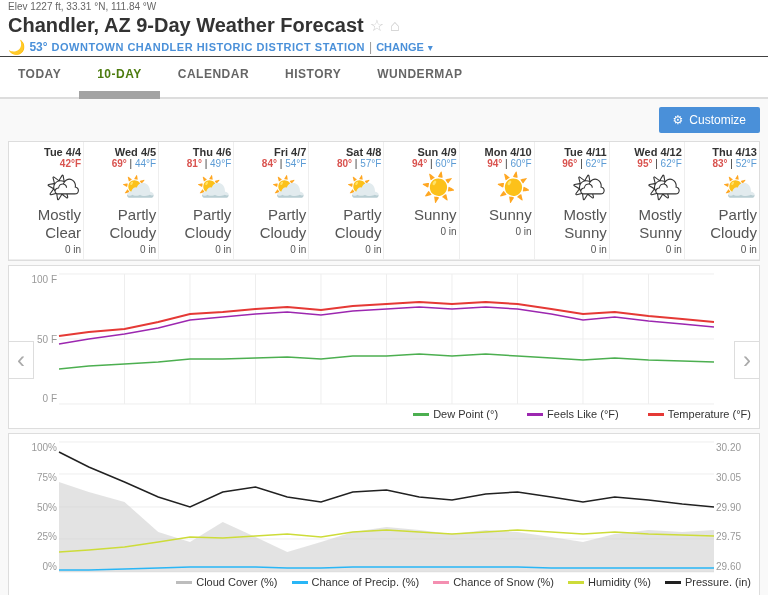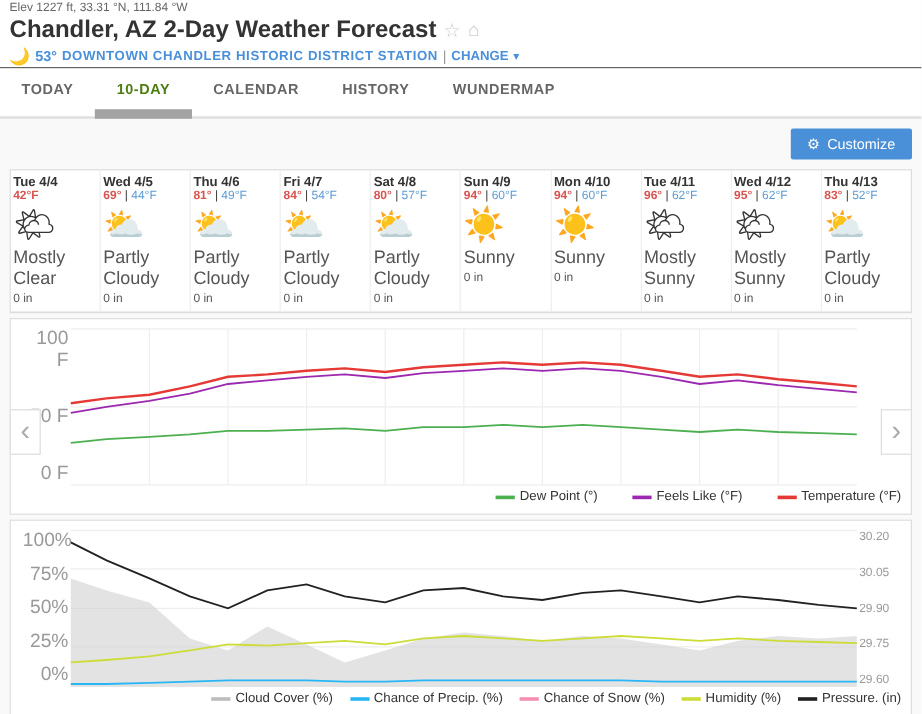--- a/index.html
+++ b/index.html
@@ -22,58 +22,58 @@
     .nav-tabs { display: flex; border-bottom: 2px solid #ddd; background: #fff; }
     .nav-tab { padding: 10px 18px; font-size: 12px; font-weight: bold; color: #666; cursor: pointer; border-bottom: 3px solid transparent; margin-bottom: -2px; letter-spacing: 0.5px; }
     .nav-tab.active { color: #4d7c0f; border-bottom: 8px solid #a3a3a3; }
 
     .content-area { padding: 8px; background: #f9f9f9; }
     .customize-row { display: flex; justify-content: flex-end; margin-bottom: 8px; }
     .customize-btn { background: #4a90d9; color: #fff; border: none; padding: 6px 14px; font-size: 12px; cursor: pointer; display: flex; align-items: center; gap: 6px; border-radius: 2px; }
 
     .forecast-table { background: #fff; border: 1px solid #ddd; width: 100%; }
     .forecast-header-row { display: flex; border-bottom: 1px solid #eee; }
-    .day-col { flex: 1; text-align: left; padding: 4px 2px; border-right: 1px solid #eee; min-width: 0; }
+    .day-col { flex: 1; text-align: right; padding: 4px 2px; border-right: 1px solid #eee; min-width: 0; }
     .day-col:last-child { border-right: none; }
     .day-label { font-size: 11px; font-weight: bold; color: #333; }
     .temps { font-size: 10px; }
     .high-temp { color: #d9534f; font-weight: bold; }
     .low-temp { color: #5b9bd5; }
     .weather-icon { font-size: 28px; margin: 2px 0; display: block; }
     .condition-text { font-size: 15px; color: #555; line-height: 1.2; }
     .precip-text { font-size: 10px; color: #555; margin-top: 2px; }
 
     .chart-section { background: #fff; border: 1px solid #ddd; margin-top: 4px; padding: 4px 0; }
     .chart-legend { display: flex; align-items: center; justify-content: flex-end; gap: 29px; padding: 4px 8px; font-size: 11px; }
     .legend-item { display: flex; align-items: center; gap: 4px; }
     .legend-color { width: 16px; height: 3px; display: inline-block; }
 
     .chart-section2 { background: #fff; border: 1px solid #ddd; margin-top: 4px; padding: 4px 0; }
     .chart-legend2 { display: flex; align-items: center; justify-content: flex-end; gap: 14px; padding: 4px 8px; font-size: 11px; flex-wrap: wrap; }
 
     .chart-section3 { background: #fff; border: 1px solid #ddd; margin-top: 4px; padding: 4px 0; }
 
-    .y-axis { position: absolute; left: -40px; top: 0; height: 100%; display: flex; flex-direction: column; justify-content: space-between; font-size: 16px; color: #999; text-align: right; width: 38px; }
+    .y-axis { position: absolute; left: -40px; top: 0; height: 100%; display: flex; flex-direction: column; justify-content: space-between; font-size: 10px; color: #999; text-align: right; width: 38px; }
     .y-axis-right { position: absolute; right: -36px; top: 0; height: 100%; display: flex; flex-direction: column; justify-content: space-between; font-size: 10px; color: #999; text-align: left; width: 34px; }
 
     svg.chart-svg { width: 100%; height: 100%; overflow: visible; }
 
     .nav-arrow { position: absolute; top: 200px; font-size: 24px; color: #aaa; cursor: pointer; z-index: 10; background: #fff; border: 1px solid #ddd; padding: 4px 8px; }
     .nav-arrow-left { left: 0; }
     .nav-arrow-right { right: 0; }
     .nav-container { position: relative; }
   </style>
 </head>
 <body>
 
 <div>
   <div class="top-bar">
     <div class="elev-text">Elev 1227 ft, 33.31 °N, 111.84 °W</div>
     <div class="title-row">
-      <span class="forecast-title">Chandler, AZ 2-Day Weather Forecast</span>
+      <span class="forecast-title">Chandler, AZ 9-Day Weather Forecast</span>
       <span class="star-icon">☆</span>
       <span class="home-icon">⌂</span>
     </div>
     <div class="subtitle-row">
       <span class="moon-icon">🌙</span>
       <span class="temp-badge">53°</span>
       <span class="station-text">DOWNTOWN CHANDLER HISTORIC DISTRICT STATION</span>
       <span class="divider">|</span>
       <a class="change-link">CHANGE</a>
       <span class="chevron-icon">▾</span>

